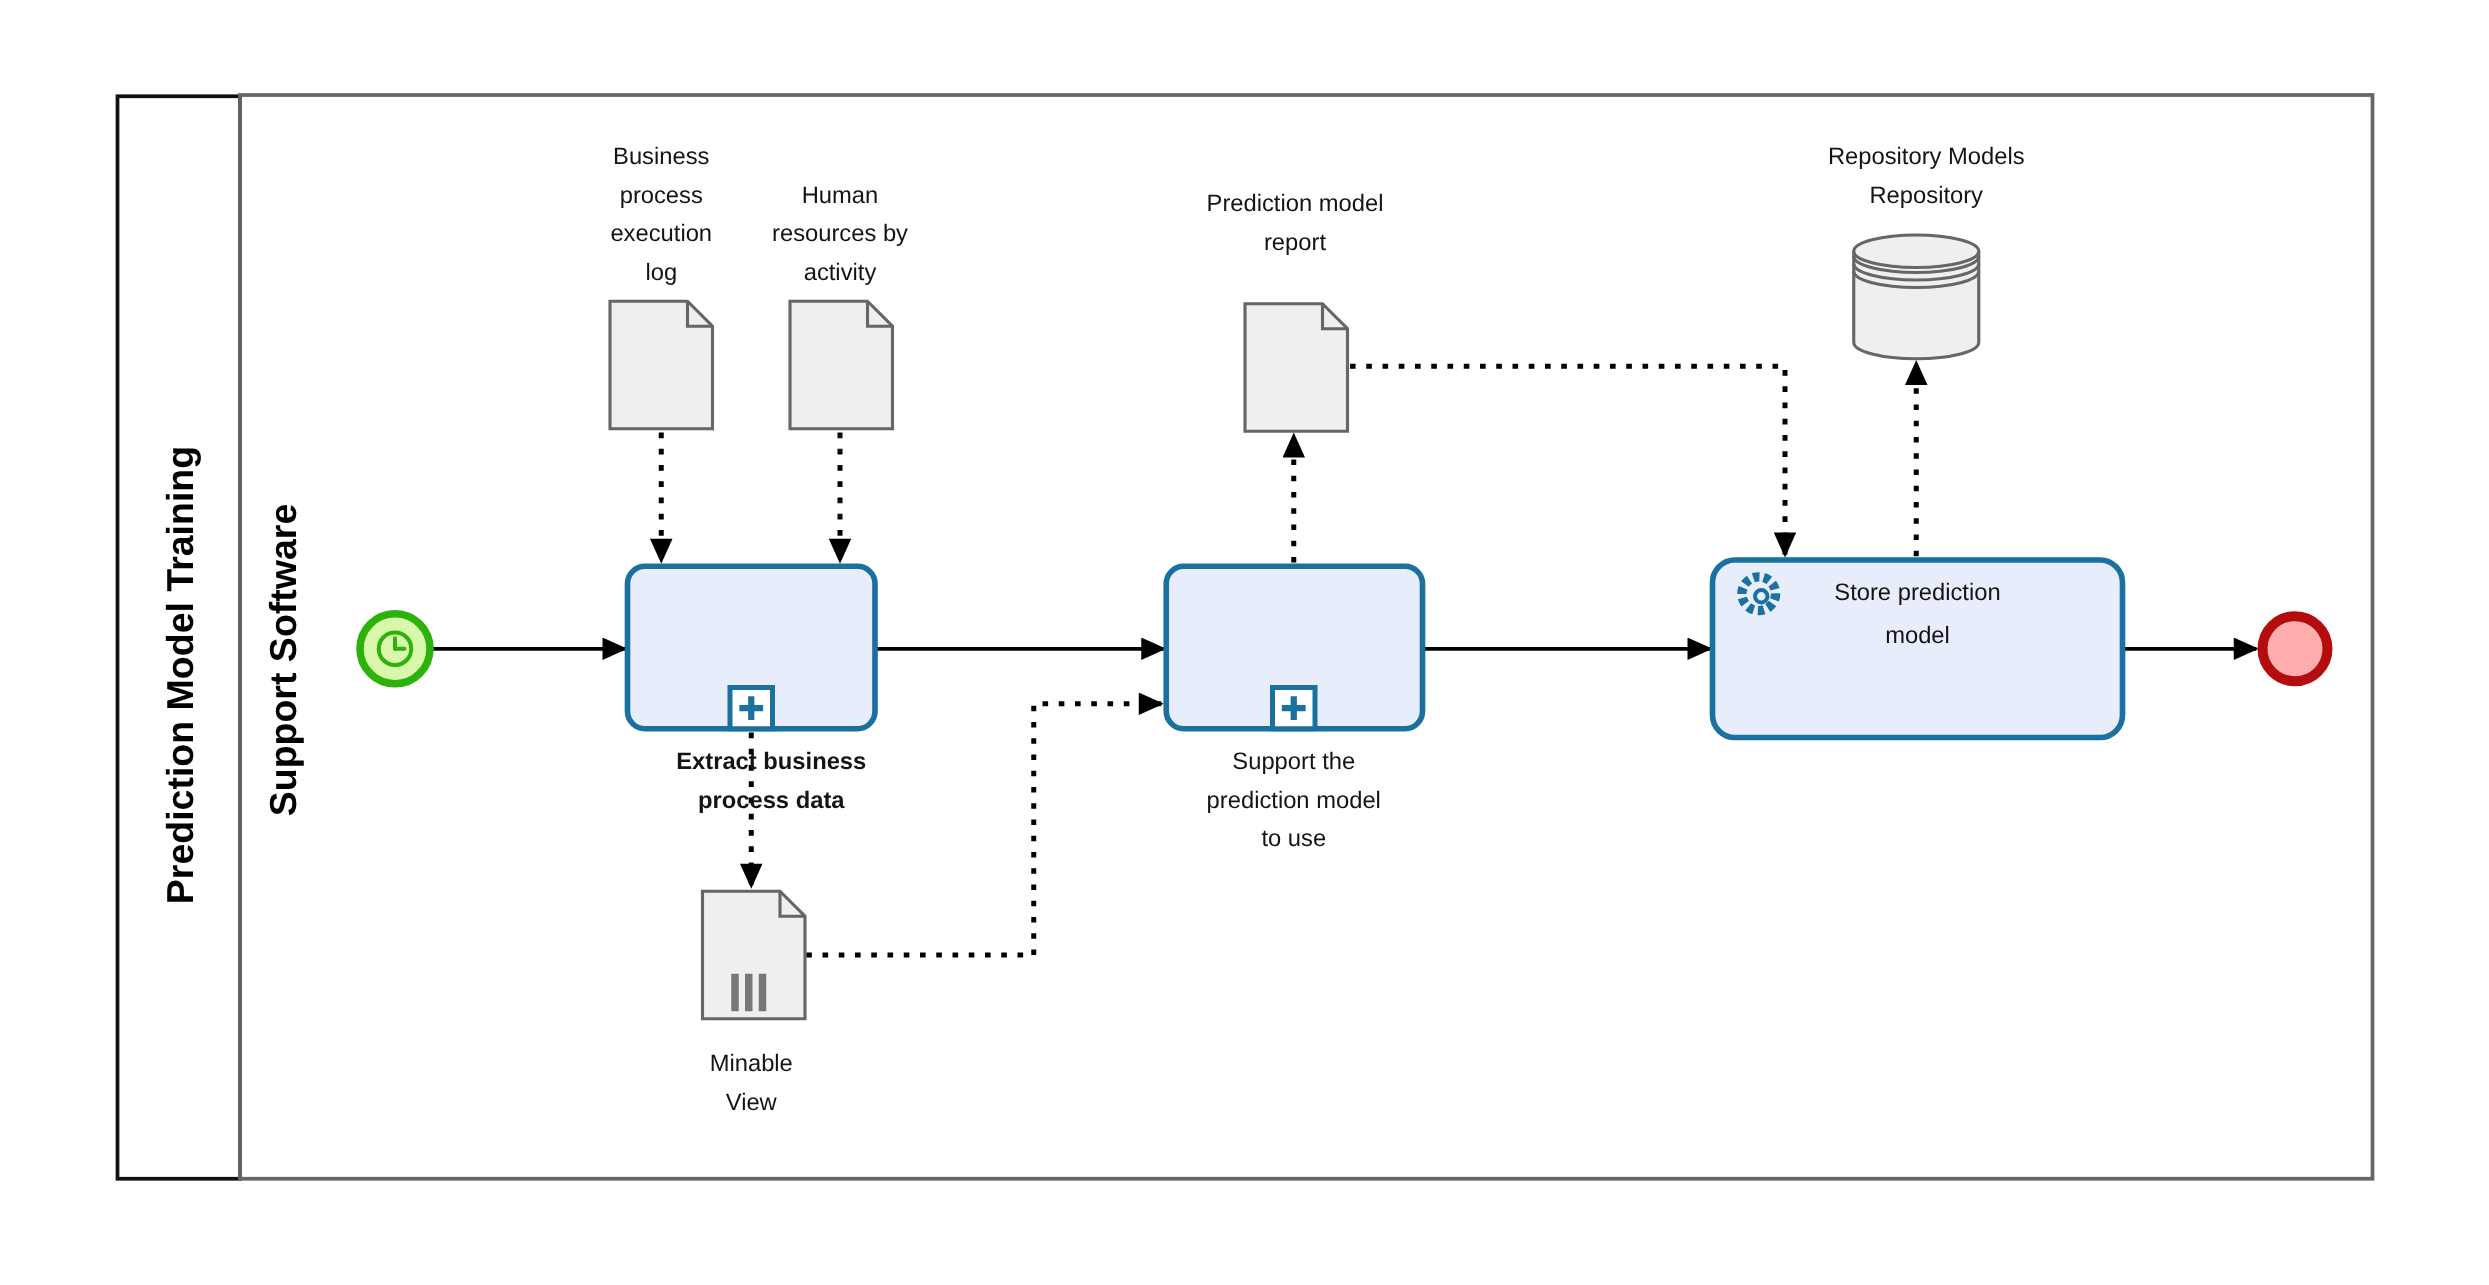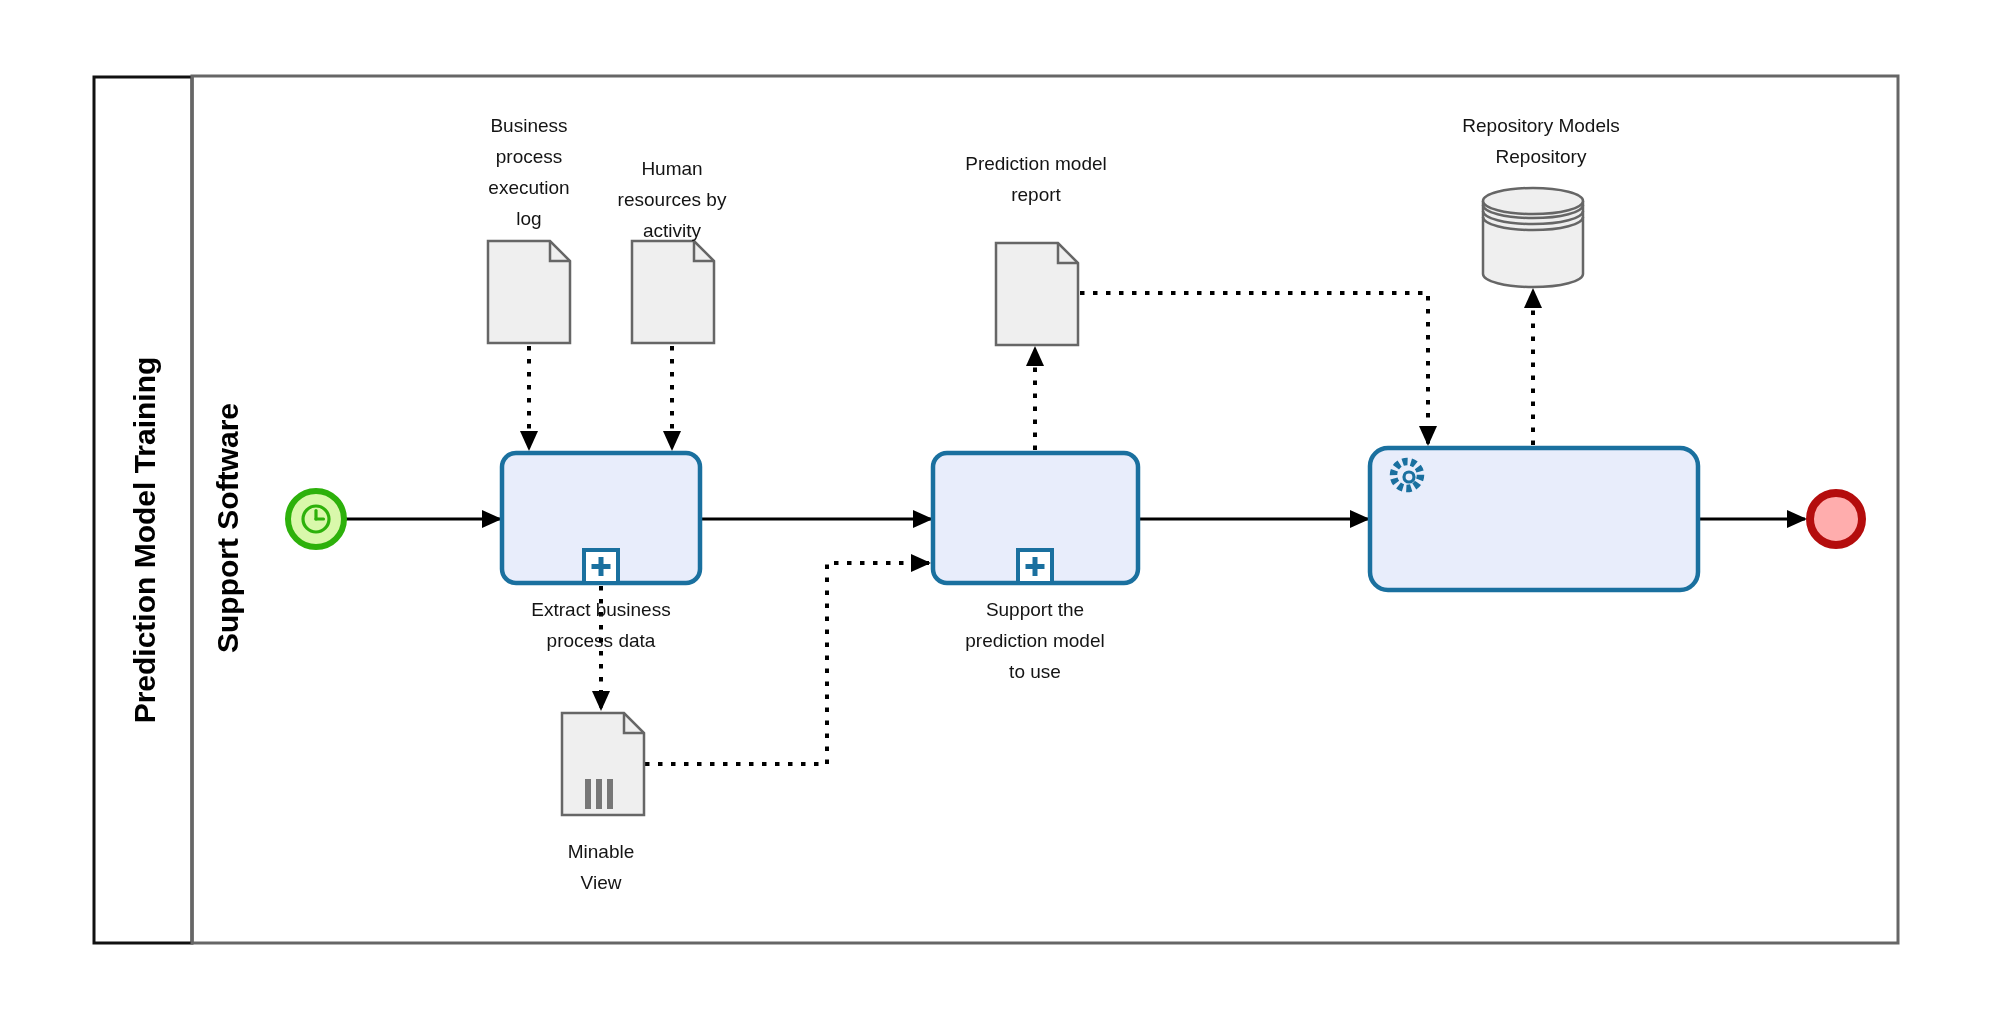--- a/index.html
+++ b/index.html
@@ -130,29 +130,31 @@
     </g>
   </svg>
 
   <div class="rot-label" style="left:-155px; top:521px;">Prediction Model Training</div>
   <div class="rot-label" style="left:-72px; top:509px;">Support Software</div>
 
   <div class="label" style="left:429px; top:110px; width:200px;">Business
 process
 execution
 log</div>
-  <div class="label" style="left:572px; top:141px; width:200px;margin-top:12px;">Human
+  <div class="label" style="left:572px; top:141px; width:200px;">Human
 resources by
 activity</div>
   <div class="label" style="left:926px; top:148px; width:220px;">Prediction model
 report</div>
   <div class="label" style="left:1406px; top:110px; width:270px;">Repository Models
 Repository</div>
   <div class="label" style="left:501px; top:836px; width:200px;text-align:center;">Minable
 View</div>
 
-  <div class="label" style="left:466px; top:594px; width:270px;">Extract business
+  <div class="label" style="left:482px; top:594px; width:270px;font-weight:bold;">Extract business
 process data</div>
   <div class="label" style="left:900px; top:594px; width:270px;">Support the
 prediction model
 to use</div>
+  <div class="label task-inner-label" style="left:1376px; top:458px; width:316px;">Store prediction
+model</div>
 
 </div>
 
 </body></html>

